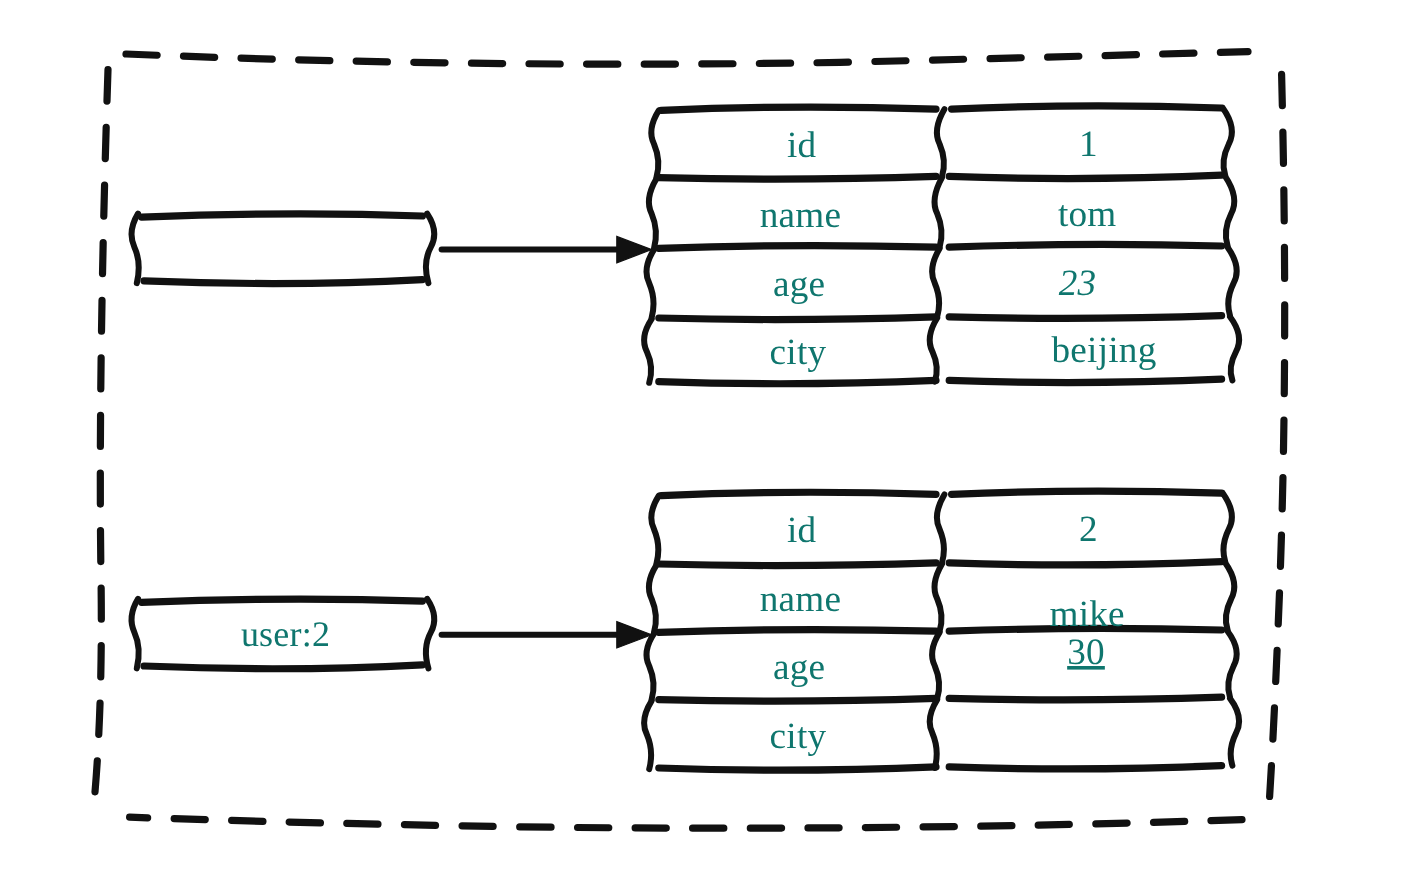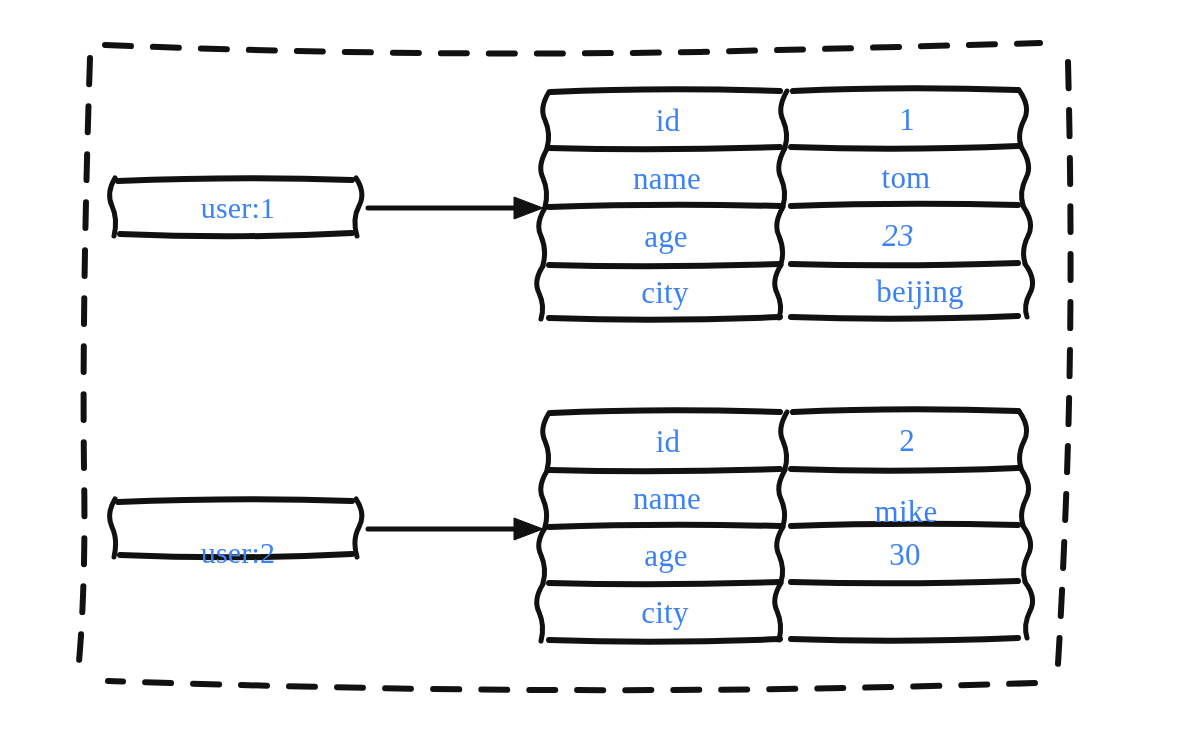--- a/index.html
+++ b/index.html
@@ -24,21 +24,21 @@
     top: 0;
     width: 1178px;
     height: 738px;
     pointer-events: none;
   }
   .label {
     position: absolute;
     display: flex;
     align-items: center;
     justify-content: center;
-    color: #3b82f6;
+    color: #0f766e;
     white-space: nowrap;
     letter-spacing: 0.2px;
     user-select: none;
   }
   .key-label {
     font-size: 30px;
   }
   .cell-label {
     font-size: 31px;
   }
@@ -135,40 +135,39 @@
       <path d="M783 527 Q 773 543 779 555 Q 785 569 781 582" stroke-width="5"></path>
       <path d="M781 583 Q 771 599 777 611 Q 783 625 779 640" stroke-width="5"></path>
 
       <path d="M1019 411 Q 1031 428 1024 441 Q 1017 455 1021 468" stroke-width="5"></path>
       <path d="M1021 469 Q 1033 486 1026 499 Q 1019 513 1023 525" stroke-width="5"></path>
       <path d="M1023 526 Q 1035 542 1028 555 Q 1021 569 1025 581" stroke-width="5"></path>
       <path d="M1025 582 Q 1037 598 1030 611 Q 1023 625 1027 638" stroke-width="5"></path>
     </g>
   </svg>
 
-  <div class="label key-label" style="left:122px; top:183px; width:232px; height:50px;">user:1</div>
 
   <div class="label cell-label" style="left:552px; top:94px; width:232px; height:54px;">id</div>
   <div class="label cell-label" style="left:791px; top:93px; width:232px; height:54px;">1</div>
 
   <div class="label cell-label" style="left:551px; top:152px; width:232px; height:54px;">name</div>
   <div class="label cell-label" style="left:790px; top:151px; width:232px; height:54px;">tom</div>
 
   <div class="label cell-label" style="left:550px; top:210px; width:232px; height:54px;">age</div>
   <div class="label cell-label" style="left:782px; top:209px; width:232px; height:54px;font-style:italic;">23</div>
 
   <div class="label cell-label" style="left:549px; top:267px; width:232px; height:52px;">city</div>
   <div class="label cell-label" style="left:804px; top:266px; width:232px; height:52px;">beijing</div>
 
-  <div class="label key-label" style="left:122px; top:528px; width:232px; height:50px;">user:2</div>
+  <div class="label key-label" style="left:122px; top:504px; width:232px; height:50px;">user:2</div>
 
   <div class="label cell-label" style="left:552px; top:415px; width:232px; height:54px;">id</div>
   <div class="label cell-label" style="left:791px; top:414px; width:232px; height:54px;">2</div>
 
   <div class="label cell-label" style="left:551px; top:472px; width:232px; height:54px;">name</div>
   <div class="label cell-label" style="left:790px; top:485px; width:232px; height:54px;">mike</div>
 
   <div class="label cell-label" style="left:550px; top:529px; width:232px; height:53px;">age</div>
-  <div class="label cell-label" style="left:789px; top:528px; width:232px; height:53px;">30</div>
+  <div class="label cell-label" style="left:789px; top:516px; width:232px; height:53px;text-decoration:underline;">30</div>
 
   <div class="label cell-label" style="left:549px; top:586px; width:232px; height:53px;">city</div>
 
 </div>
 
 </body></html>

